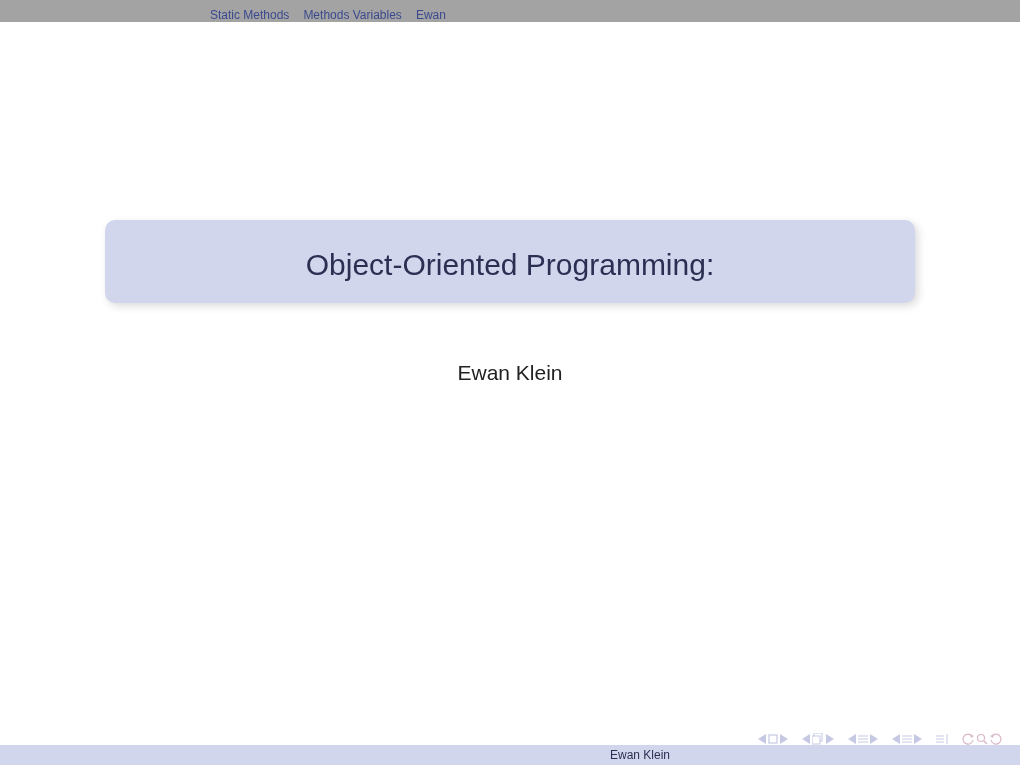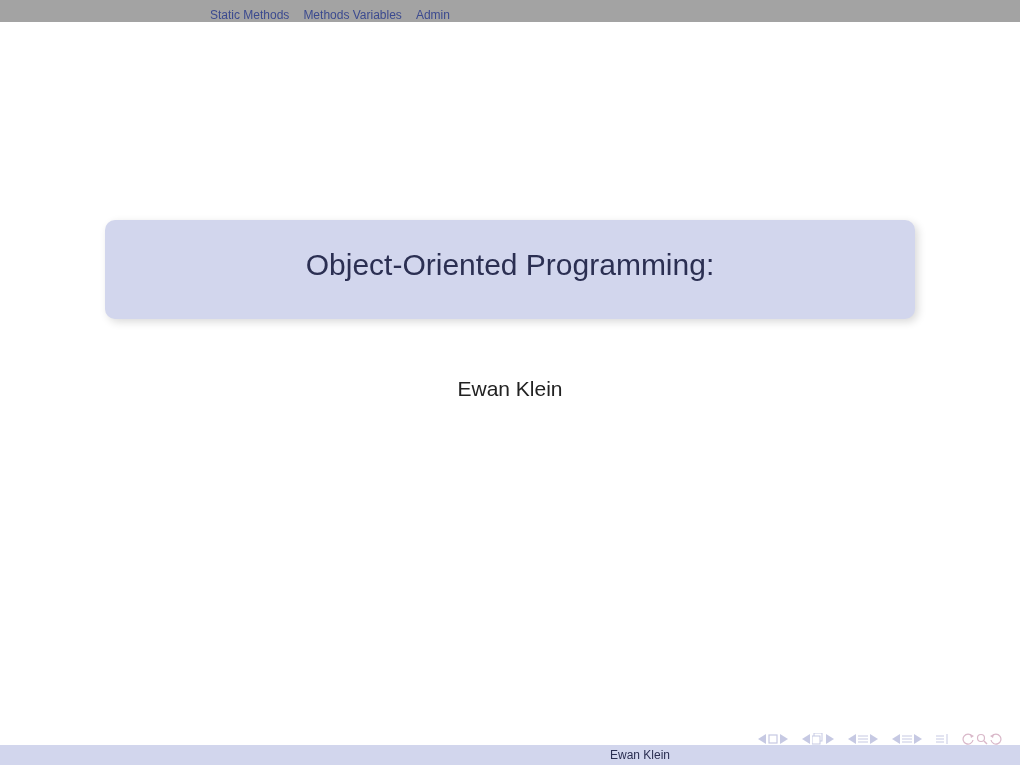--- a/index.html
+++ b/index.html
@@ -34,21 +34,21 @@
     bottom: 40px;
     display: flex;
     flex-direction: column;
     align-items: center;
   }
   .title-block {
     margin-top: 198px;
     width: 810px;
     background: #d2d6ed;
     border-radius: 10px;
-    padding: 22px 20px 30px 20px;
+    padding: 22px 20px 14px 20px;
     text-align: center;
     box-shadow: 3px 3px 8px rgba(0,0,0,0.15);
     color: #2b2f52;
   }
   .title-line {
     font-size: 30px;
     font-weight: 400;
     line-height: 1.55;
   }
   .author {
@@ -93,21 +93,21 @@
   }
   .foot-author { margin-left: 260px; }
   .foot-title { }
 </style>
 </head>
 <body>
 
 <div class="topbar">
   <a>Static Methods</a>
   <a>Methods Variables</a>
-  <a>Admin</a>
+  <a>Ewan</a>
 </div>
 
 <div class="content">
   <div class="title-block">
     <div class="title-line">Object-Oriented Programming:</div>
   </div>
   <div class="author">Ewan Klein</div>
 </div>
 
 <div class="navbar">

